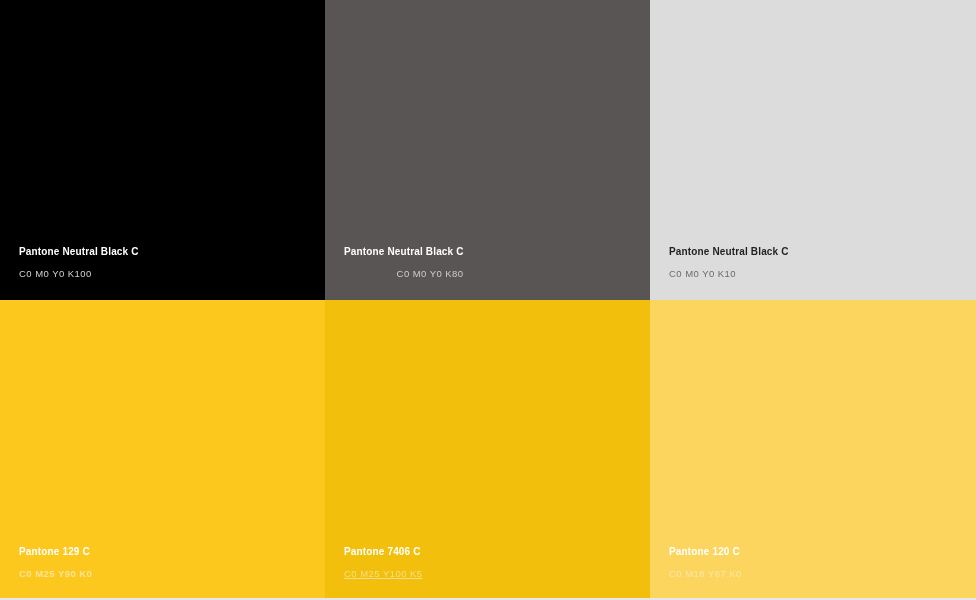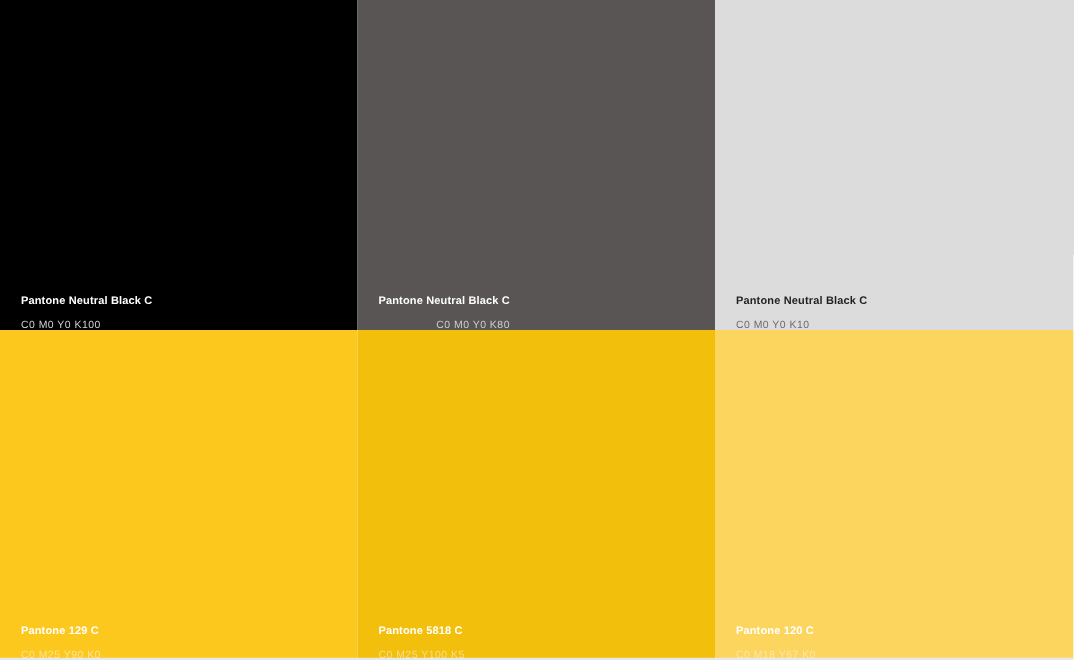--- a/index.html
+++ b/index.html
@@ -24,21 +24,21 @@
   }
 
   .swatch {
     position: relative;
     overflow: hidden;
   }
 
   .swatch-caption {
     position: absolute;
     left: 19px;
-    bottom: 0;
+    bottom: 22px;
     line-height: 1;
     user-select: none;
   }
 
   .swatch-name {
     display: block;
     font-size: 10px;
     font-weight: bold;
     letter-spacing: 0.15px;
     margin-bottom: 8px;
@@ -85,33 +85,33 @@
   <div class="swatch" style="background: rgb(220, 220, 220);">
     <div class="swatch-caption">
       <span class="swatch-name" style="color: rgb(35, 31, 32);">Pantone Neutral Black C</span>
       <span class="swatch-values" style="color: rgb(109, 106, 107);">C0 M0 Y0 K10</span>
     </div>
   </div>
 
   <div class="swatch" style="background: rgb(253, 200, 30);">
     <div class="swatch-caption">
       <span class="swatch-name" style="color: rgb(255, 255, 255);">Pantone 129 C</span>
-      <span class="swatch-values" style="color: rgb(253, 227, 154);">C0 M25 Y90 K0</span>
+      <span class="swatch-values" style="color: rgb(253, 227, 154); font-weight: bold;">C0 M25 Y90 K0</span>
     </div>
   </div>
 
   <div class="swatch" style="background: rgb(242, 192, 12);">
     <div class="swatch-caption">
-      <span class="swatch-name" style="color: rgb(255, 255, 255);">Pantone 5818 C</span>
-      <span class="swatch-values" style="color: rgb(247, 222, 141);">C0 M25 Y100 K5</span>
+      <span class="swatch-name" style="color: rgb(255, 255, 255);">Pantone 7406 C</span>
+      <span class="swatch-values" style="color: rgb(247, 222, 141); text-decoration: underline;">C0 M25 Y100 K5</span>
     </div>
   </div>
 
   <div class="swatch" style="background: rgb(252, 213, 95);">
     <div class="swatch-caption">
       <span class="swatch-name" style="color: rgb(255, 255, 255);">Pantone 120 C</span>
-      <span class="swatch-values" style="color: rgb(253, 231, 168); text-decoration: underline;">C0 M18 Y67 K0</span>
+      <span class="swatch-values" style="color: rgb(253, 231, 168);">C0 M18 Y67 K0</span>
     </div>
   </div>
 
   <div id="bottom-edge-strip" style="background: rgb(232, 232, 232);"></div>
 
 </div>
 
 </body></html>

